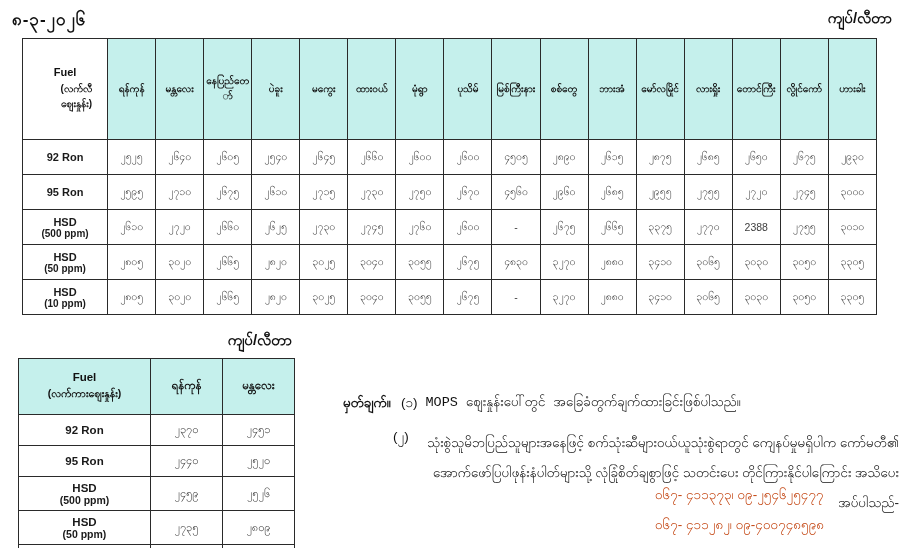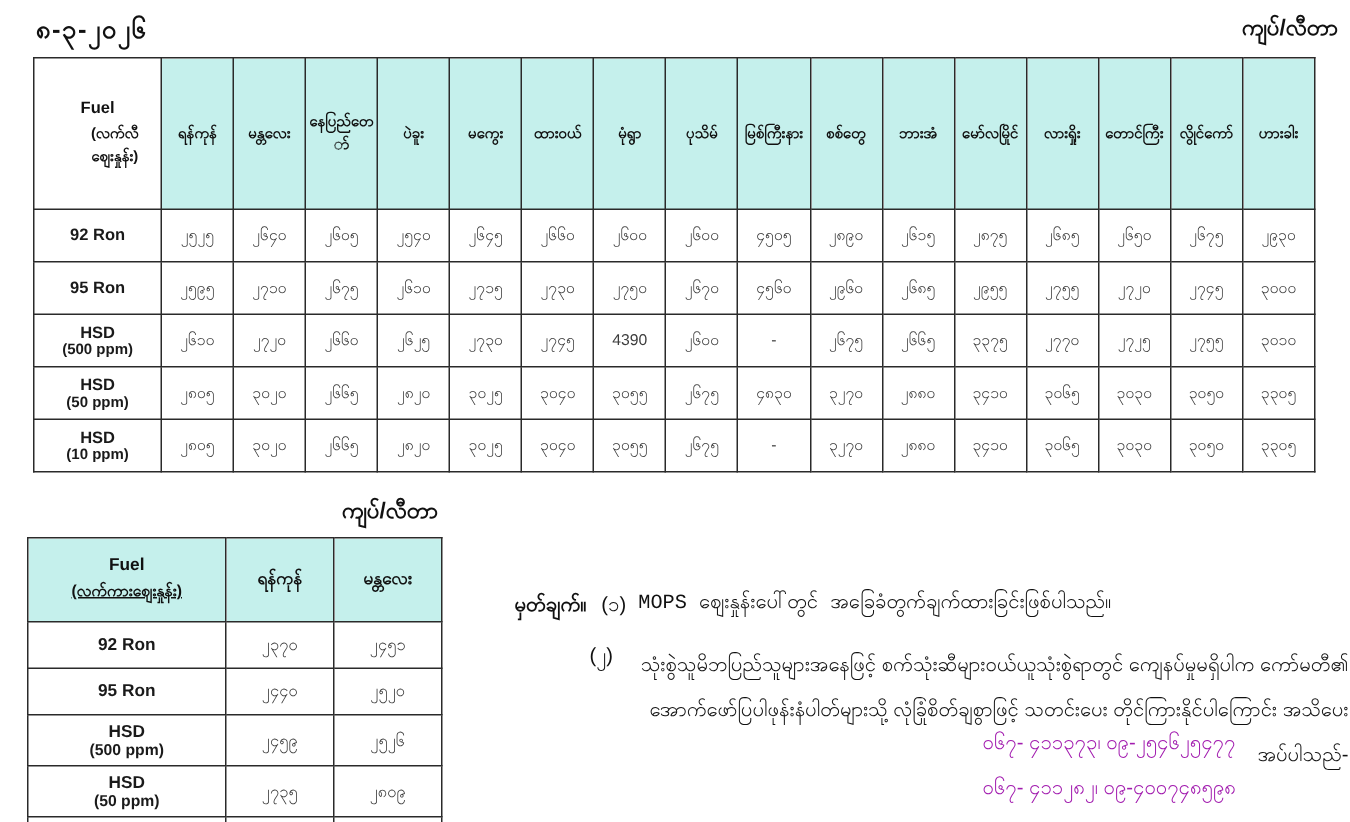--- a/index.html
+++ b/index.html
@@ -1,21 +1,21 @@
 <!DOCTYPE html>
 <html><head>
 <meta charset="utf-8">
 <style>
   * { margin:0; padding:0; box-sizing:border-box; }
   html,body { width:900px; height:548px; }
   body {
     position:relative; overflow:hidden; background:#ffffff;
     font-family:"Liberation Sans","DejaVu Sans",sans-serif; color:#111;
   }
-  .date { position:absolute; left:24px; top:8px; font-size:17px; font-weight:bold; letter-spacing:1px; }
+  .date { position:absolute; left:12px; top:8px; font-size:17px; font-weight:bold; letter-spacing:1px; }
   .unit-top { position:absolute; right:8px; top:8px; font-size:15px; font-weight:bold; }
 
   
   .retail-wrap { position:absolute; left:22px; top:38px; }
   table { border-collapse:collapse; table-layout:fixed; }
   th, td { border:1px solid #2a2a2a; overflow:hidden; }
   .retail { width:855px; }
   .retail col.fuelcol { width:85px; }
   .retail col.citycol { width:48px; }
   .retail thead th {
@@ -31,37 +31,37 @@
   
   .wholesale-wrap { position:absolute; left:18px; top:330px; width:276px; }
   .unit-bottom { display:block; text-align:right; font-size:15px; font-weight:bold; padding-right:2px; }
   .wholesale { width:276px; margin-top:6px; }
   .wholesale col.fuelcol { width:132px; }
   .wholesale col.citycol { width:72px; }
   .wholesale thead th {
     background:#c5f0ec; height:56px; font-size:11.5px; font-weight:bold;
     text-align:center; vertical-align:middle; padding:0 2px;
   }
-  .wholesale thead th .sub { display:block; font-size:10.5px; margin-top:4px;text-decoration:underline; }
+  .wholesale thead th .sub { display:block; font-size:10.5px; margin-top:4px; }
   .wholesale tbody td { text-align:center; vertical-align:middle; font-size:11px; color:#3d3d3d; }
   .wholesale tbody tr.r1 td, .wholesale tbody tr.r2 td { height:31px; }
   .wholesale tbody tr.r3 td, .wholesale tbody tr.r4 td, .wholesale tbody tr.r5 td { height:34px; }
   .wholesale tbody td.fuelcell { font-weight:bold; color:#1a1a1a; font-size:11.5px; }
   .wholesale tbody td.fuelcell .spec { display:block; font-size:10.5px; }
 
   
   .notes { position:absolute; left:343px; top:368px; width:556px; font-size:13.5px; }
   .note-line1 { display:flex; align-items:flex-start;margin-top:26px; }
   .note-label { font-weight:bold; margin-right:10px; white-space:nowrap; }
   .note-num { margin-right:8px; white-space:nowrap; }
   .note-line1 .note-text { line-height:1.4;font-family:Liberation Mono, monospace; }
   .note-para2 { display:flex; margin-top:14px; }
   .note-para2 .note-num { margin-left:50px; }
   .note-para2 .note-text { line-height:30px;text-align:right; }
-  .phones { position:absolute; left:655px; top:480px; font-size:13.5px; line-height:30px; color:#a21caf; }
+  .phones { position:absolute; left:655px; top:480px; font-size:13.5px; line-height:30px; color:#c2410c; }
 </style>
 </head>
 <body>
 
 <div class="date">၈-၃-၂၀၂၆</div>
 <div class="unit-top">ကျပ်/လီတာ</div>
 
 <div class="retail-wrap">
   <table class="retail">
     <colgroup>
@@ -144,28 +144,28 @@
         <td>၃၀၀၀</td>
       </tr>
       <tr>
         <td class="fuelcell"><span>HSD</span><span class="spec">(500 ppm)</span></td>
         <td>၂၆၁၀</td>
         <td>၂၇၂၀</td>
         <td>၂၆၆၀</td>
         <td>၂၆၂၅</td>
         <td>၂၇၃၀</td>
         <td>၂၇၄၅</td>
-        <td>4390</td>
+        <td>၂၇၆၀</td>
         <td>၂၆၀၀</td>
         <td>-</td>
         <td>၂၆၇၅</td>
         <td>၂၆၆၅</td>
         <td>၃၃၇၅</td>
         <td>၂၇၇၀</td>
-        <td>၂၇၂၅</td>
+        <td>2388</td>
         <td>၂၇၅၅</td>
         <td>၃၀၁၀</td>
       </tr>
       <tr>
         <td class="fuelcell"><span>HSD</span><span class="spec">(50 ppm)</span></td>
         <td>၂၈၀၅</td>
         <td>၃၀၂၀</td>
         <td>၂၆၆၅</td>
         <td>၂၈၂၀</td>
         <td>၃၀၂၅</td>

